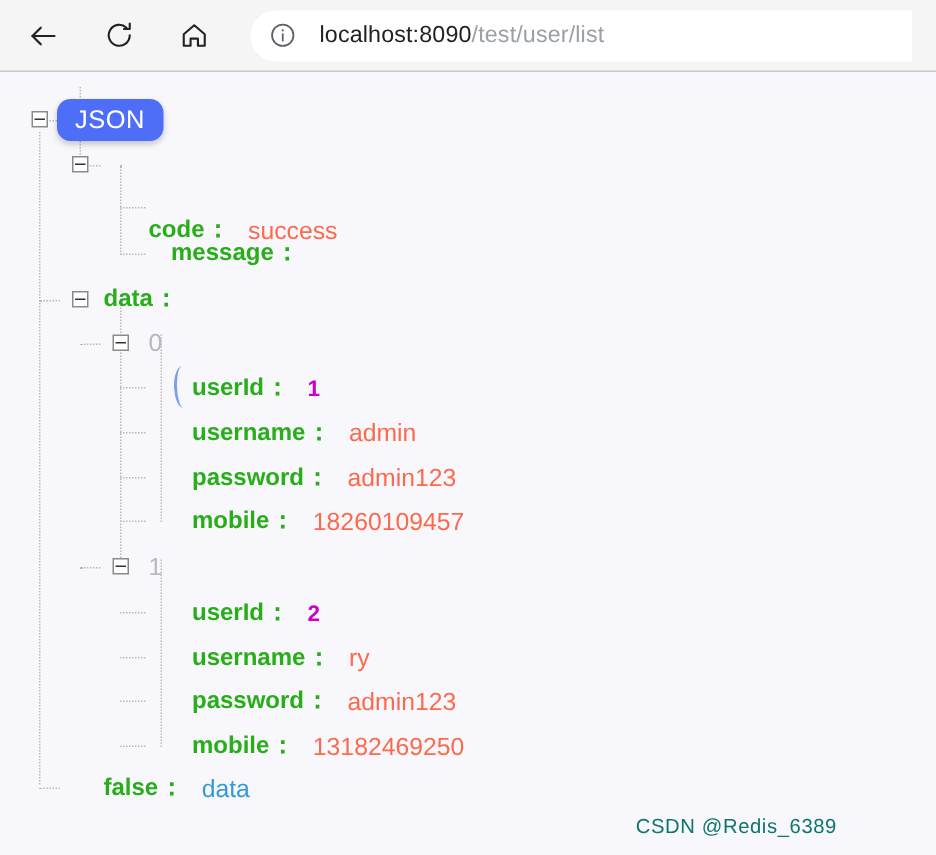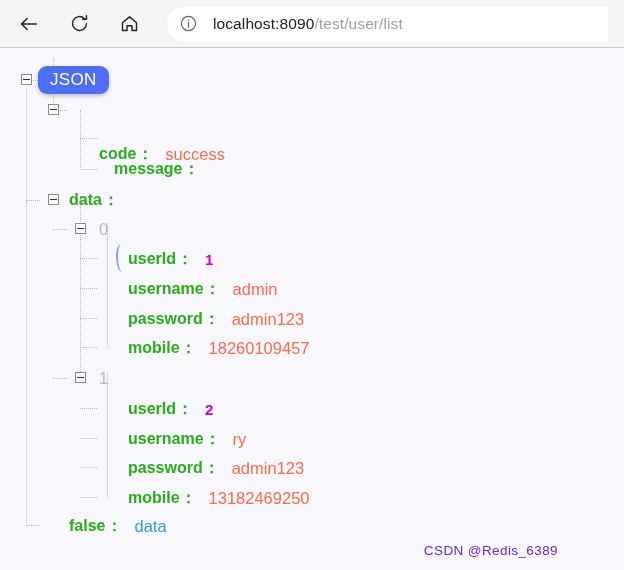--- a/index.html
+++ b/index.html
@@ -175,21 +175,21 @@
     height: 28px;
     border-left: 2px solid #7b9ff0;
     border-radius: 60% 0 0 60%;
     transform: rotate(-2deg);
   }
 
   .watermark {
     position: absolute;
     right: 18px;
     bottom: 12px;
-    color: #6d28d9;
+    color: #0f766e;
     font-size: 13.5px;
     letter-spacing: 0.4px;
   }
 </style>
 </head>
 <body>
 
 <div class="toolbar">
 
   <div class="nav-btn" title="Back">

